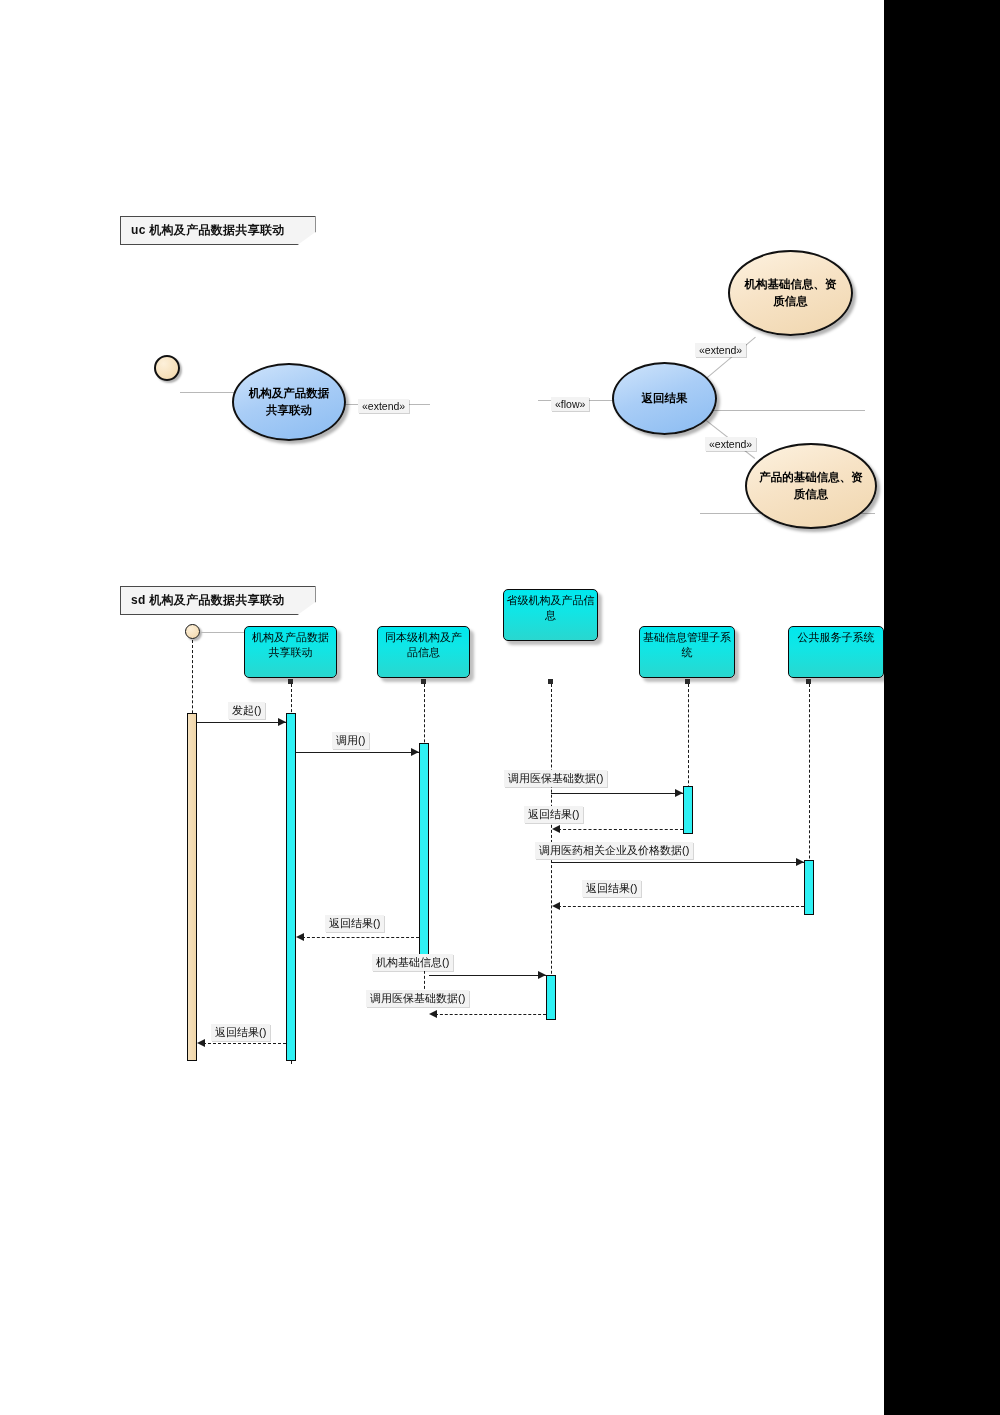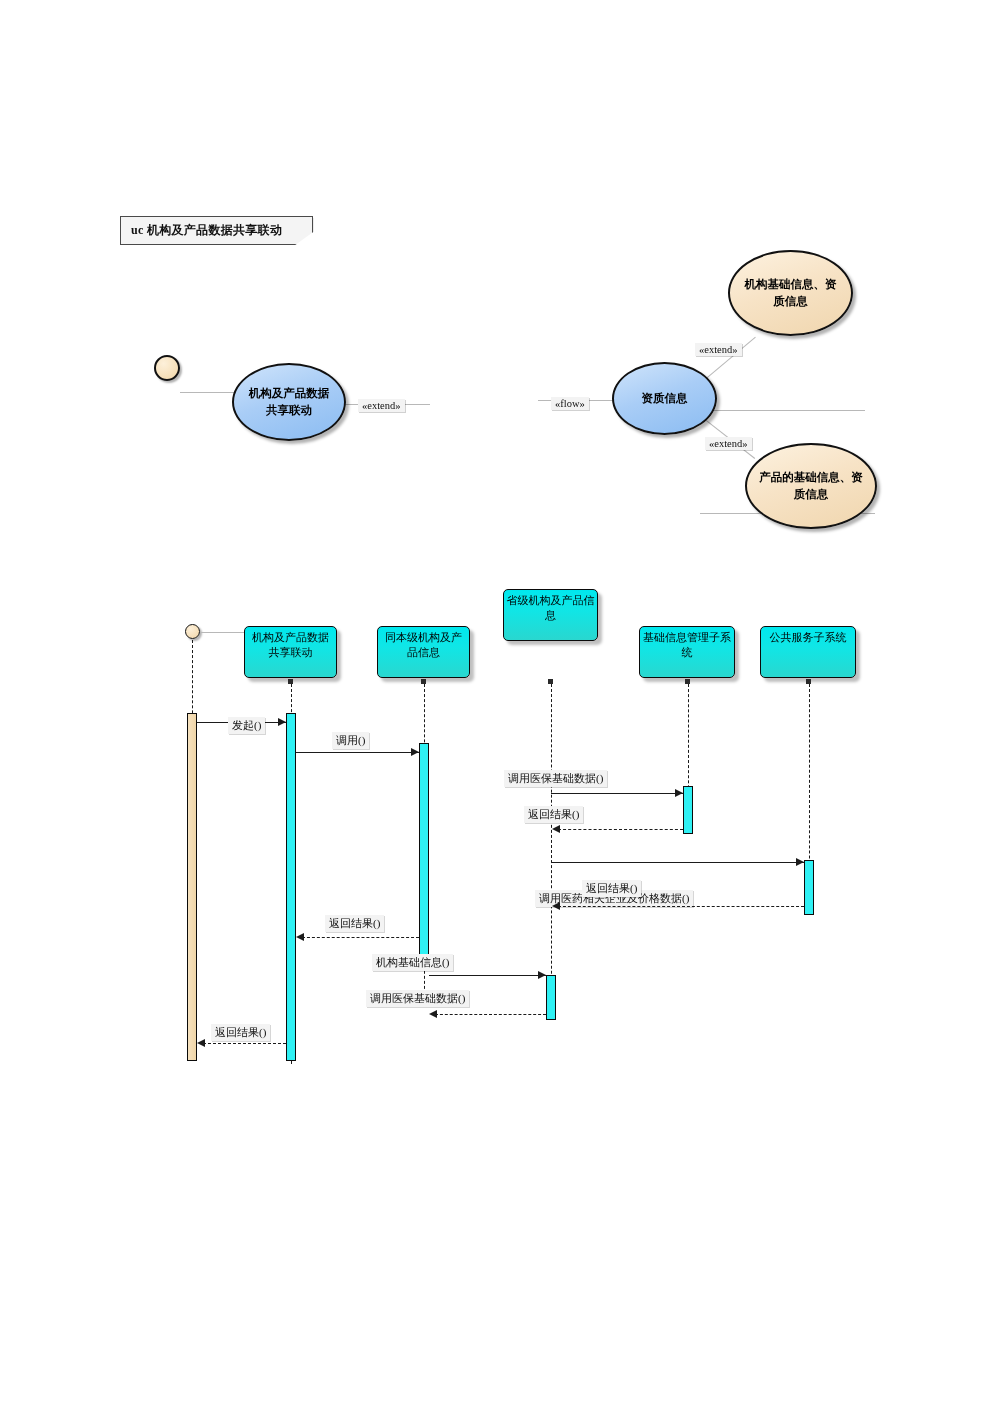--- a/index.html
+++ b/index.html
@@ -2,24 +2,24 @@
 <html><head>
 <meta charset="utf-8">
 <style>
   html, body {
     margin: 0;
     padding: 0;
     background: #000000;
   }
   #page {
     position: relative;
-    width: 1000px;
+    width: 884px;
     height: 1415px;
     background: #fca5a5;
-    font-family: Liberation Serif, serif;
+    font-family: Liberation Sans, sans-serif;
     overflow: hidden;
   }
 
   
   .sheet {
     position: absolute;
     left: 0; top: 0;
     width: 1000px; height: 1415px;
     background: #ffffff;
   }
@@ -197,53 +197,54 @@
 
   <div class="conn" style="left:700px; top:410px; width:165px;"></div>
   <div class="conn" style="left:700px; top:513px; width:175px;"></div>
 
   <div class="uc uc-blue" style="left:232px; top:363px; width:114px; height:78px;">
     <span class="uc-label">机构及产品数据共享联动</span>
   </div>
 
 
   <div class="uc uc-blue" style="left:612px; top:362px; width:105px; height:73px;">
-    <span class="uc-label">资质信息</span>
+    <span class="uc-label">返回结果</span>
   </div>
 
   <div class="uc uc-tan" style="left:745px; top:443px; width:132px; height:86px;">
     <span class="uc-label">产品的基础信息、资质信息</span>
   </div>
 
   <div class="uc uc-tan" style="left:728px; top:250px; width:125px; height:86px;">
     <span class="uc-label">机构基础信息、资质信息</span>
   </div>
 
   <div class="stereo" style="left:358px; top:399px;">«extend»</div>
   <div class="stereo" style="left:551px; top:397px;">«flow»</div>
   <div class="stereo" style="left:695px; top:343px;">«extend»</div>
   <div class="stereo" style="left:705px; top:437px;">«extend»</div>
 
+  <div class="frame-tab" style="left:120px; top:586px;">sd 机构及产品数据共享联动</div>
 
   <div class="actor-head small" style="left:185px; top:624px;"></div>
   <div class="conn" style="left:200px; top:632px; width:48px;"></div>
 
   <div class="life-box" style="left:244px; top:626px; width:93px; height:52px;">
     <span>机构及产品数据共享联动</span>
   </div>
   <div class="life-box" style="left:377px; top:626px; width:93px; height:52px;">
     <span>同本级机构及产品信息</span>
   </div>
   <div class="life-box" style="left:503px; top:589px; width:95px; height:52px;">
     <span>省级机构及产品信息</span>
   </div>
   <div class="life-box" style="left:639px; top:626px; width:96px; height:52px;">
     <span>基础信息管理子系统</span>
   </div>
-  <div class="life-box" style="left:760px; top:626px; width:96px; height:52px;">
+  <div class="life-box" style="left:788px; top:626px; width:96px; height:52px;">
     <span>公共服务子系统</span>
   </div>
 
   <div class="anchor" style="left:288px; top:679px;"></div>
   <div class="anchor" style="left:421px; top:679px;"></div>
   <div class="anchor" style="left:548px; top:679px;"></div>
   <div class="anchor" style="left:685px; top:679px;"></div>
   <div class="anchor" style="left:806px; top:679px;"></div>
 
   <div class="stem" style="left:192px; top:640px; height:420px;"></div>
@@ -255,37 +256,37 @@
 
   <div class="act act-tan" style="left:187px; top:713px; height:348px;"></div>
   <div class="act act-cyan" style="left:286px; top:713px; height:348px;"></div>
   <div class="act act-cyan" style="left:419px; top:743px; height:215px;"></div>
   <div class="act act-cyan" style="left:546px; top:975px; height:45px;"></div>
   <div class="act act-cyan" style="left:683px; top:786px; height:48px;"></div>
   <div class="act act-cyan" style="left:804px; top:860px; height:55px;"></div>
 
   <div class="msg-line" style="left:197px; top:722px; width:89px;"></div>
   <div class="arrow arrow-r" style="left:278px; top:718px;"></div>
-  <div class="msg-label" style="left:228px; top:717px;">发起()</div>
+  <div class="msg-label" style="left:228px; top:702px;">发起()</div>
 
   <div class="msg-line" style="left:296px; top:752px; width:123px;"></div>
   <div class="arrow arrow-r" style="left:411px; top:748px;"></div>
   <div class="msg-label" style="left:332px; top:732px;">调用()</div>
 
   <div class="msg-line" style="left:551px; top:793px; width:132px;"></div>
   <div class="arrow arrow-r" style="left:675px; top:789px;"></div>
   <div class="msg-label" style="left:504px; top:770px;text-align:right;">调用医保基础数据()</div>
 
   <div class="msg-line dashed" style="left:558px; top:829px; width:125px;"></div>
   <div class="arrow arrow-l" style="left:552px; top:825px;"></div>
   <div class="msg-label" style="left:524px; top:806px;">返回结果()</div>
 
   <div class="msg-line" style="left:551px; top:862px; width:253px;"></div>
   <div class="arrow arrow-r" style="left:796px; top:858px;"></div>
-  <div class="msg-label" style="left:535px; top:890px;">调用医药相关企业及价格数据()</div>
+  <div class="msg-label" style="left:535px; top:842px;">调用医药相关企业及价格数据()</div>
 
   <div class="msg-line dashed" style="left:558px; top:906px; width:246px;"></div>
   <div class="arrow arrow-l" style="left:552px; top:902px;"></div>
   <div class="msg-label" style="left:582px; top:880px;">返回结果()</div>
 
   <div class="msg-line dashed" style="left:302px; top:937px; width:117px;"></div>
   <div class="arrow arrow-l" style="left:296px; top:933px;"></div>
   <div class="msg-label" style="left:325px; top:915px;">返回结果()</div>
 
   <div class="msg-line" style="left:429px; top:975px; width:117px;"></div>

